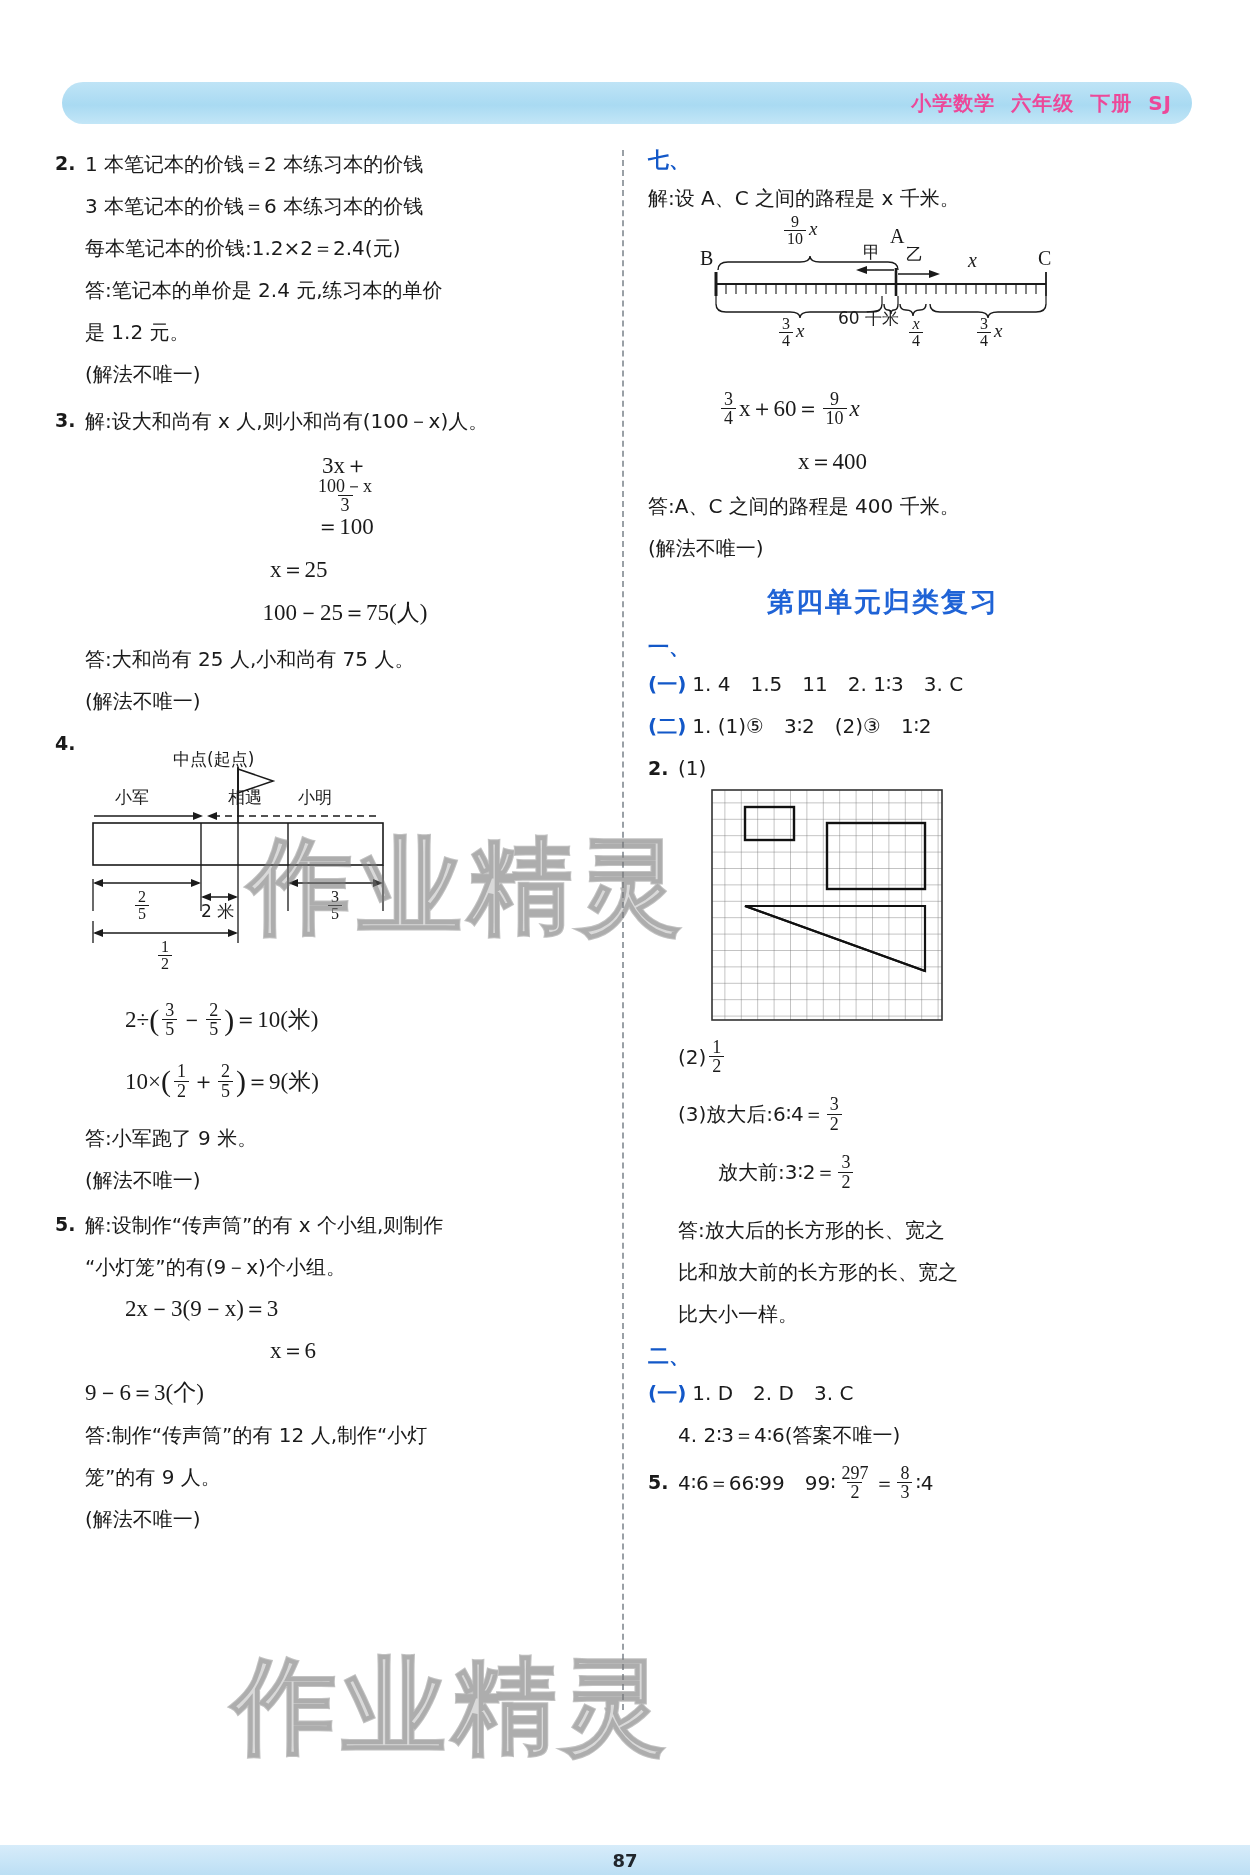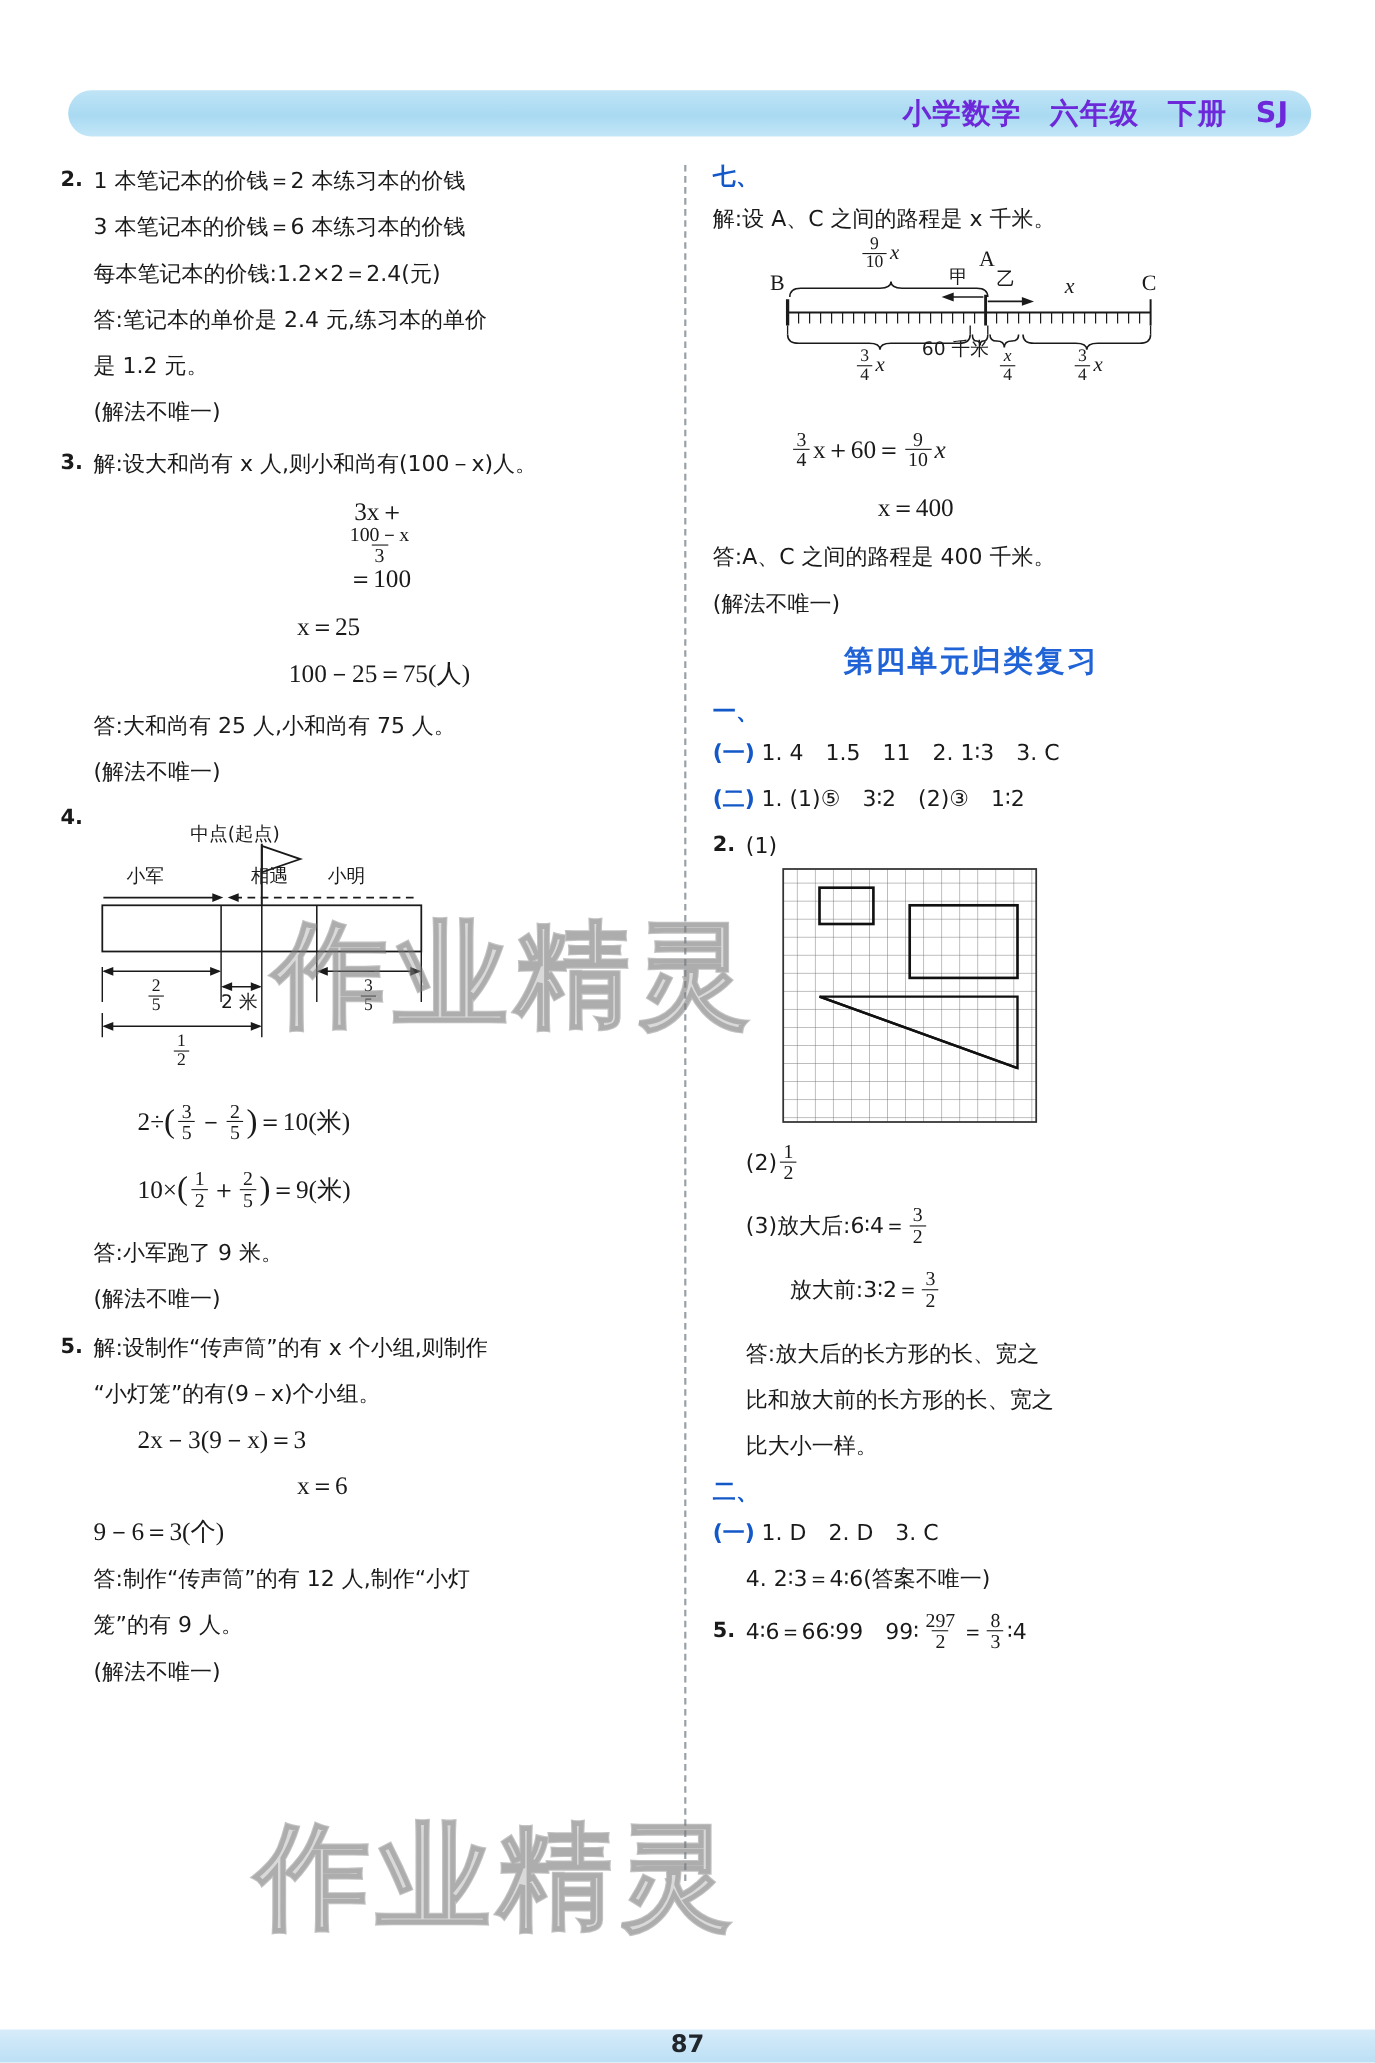--- a/index.html
+++ b/index.html
@@ -9,23 +9,23 @@
     color:#1a1a1a;
   }
   
   #header-band{
     position:absolute;left:62px;top:82px;width:1130px;height:42px;
     background:linear-gradient(180deg,#bfe4f6 0%,#a9daf2 55%,#c3e6f7 100%);
     border-radius:21px;
   }
   #header-text{
     position:absolute;right:78px;top:85px;height:36px;
-    display:flex;align-items:center;gap:26px;
+    display:flex;align-items:center;gap:16px;
     font-family:"DejaVu Sans","Liberation Sans",sans-serif;
-    font-weight:bold;font-size:26px;color:#6d28d9;letter-spacing:1px;
+    font-weight:bold;font-size:20px;color:#ec4899;letter-spacing:1px;
     white-space:nowrap;
   }
   
   #page{
     position:absolute;left:0;top:0;width:1250px;height:1875px;
   }
   #divider{
     position:absolute;left:622px;top:150px;width:0;height:1560px;
     border-left:2px dashed #9aa0a6;
   }
@@ -89,21 +89,21 @@
   #gridfig{position:relative;width:300px;height:240px;margin:4px 0 12px 60px;}
 
   
   #footer-band{
     position:absolute;left:0;bottom:0;width:1250px;height:30px;
     background:linear-gradient(180deg,#d7ecfa 0%,#bcdff4 100%);
   }
   #page-num{
     position:absolute;left:0;bottom:4px;width:1250px;text-align:center;
     font-family:"DejaVu Sans","Liberation Sans",sans-serif;
-    font-weight:bold;font-size:22px;color:#21262c;
+    font-weight:bold;font-size:18px;color:#21262c;
   }
   
   .wm{
     position:absolute;pointer-events:none;user-select:none;
     font-family:"DejaVu Sans","Liberation Sans",sans-serif;
     font-weight:bold;color:rgba(130,130,130,0.30);
     -webkit-text-stroke:2px rgba(120,120,120,0.45);
     letter-spacing:6px;white-space:nowrap;
   }
   #wm1{left:248px;top:818px;font-size:104px;}

